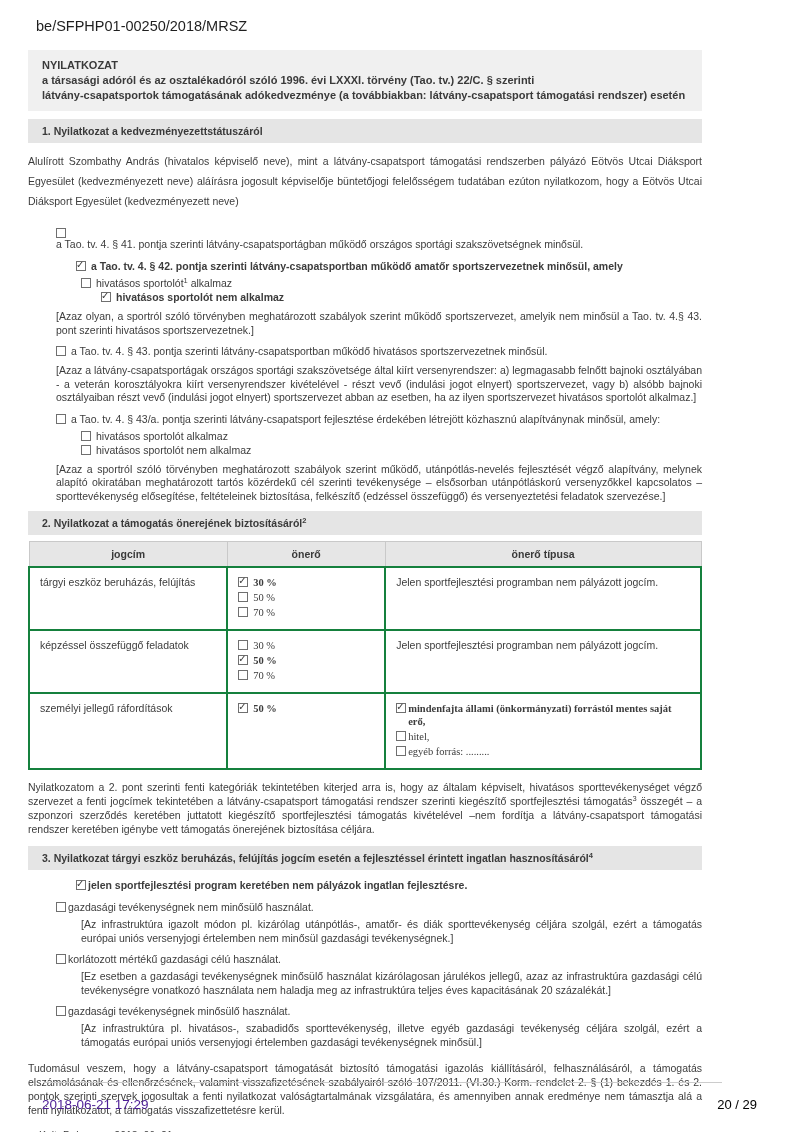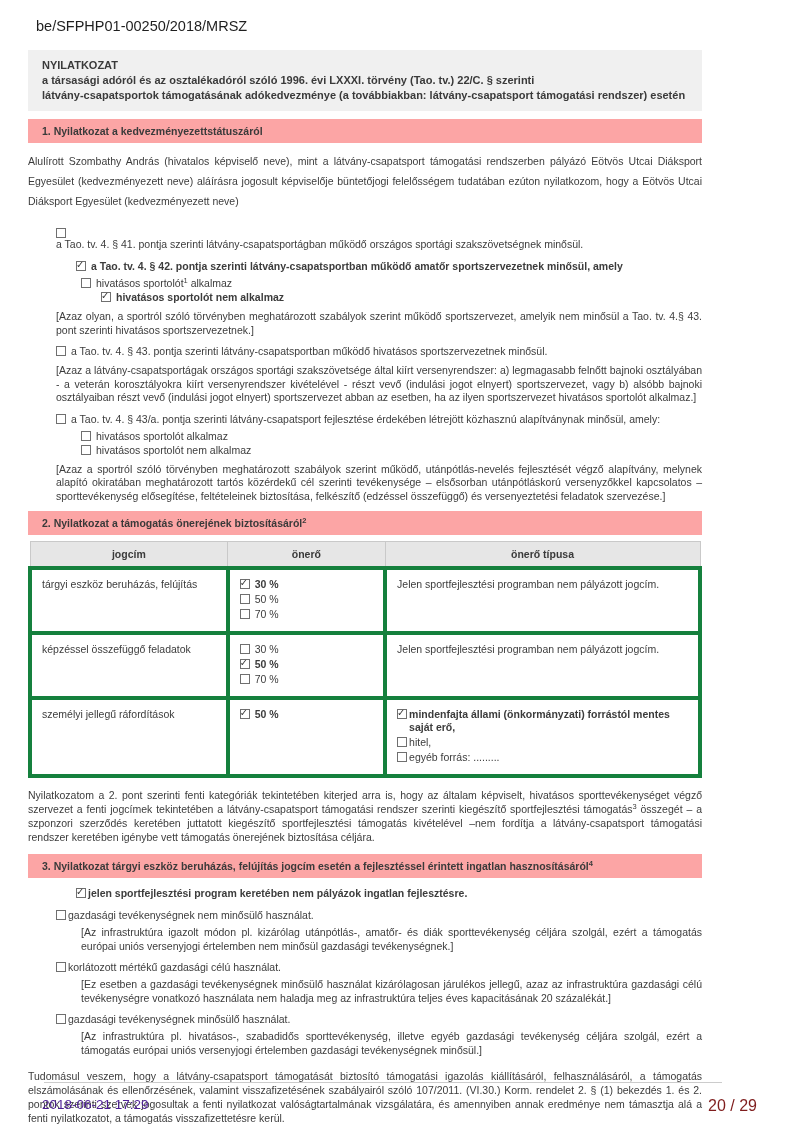--- a/index.html
+++ b/index.html
@@ -17,21 +17,21 @@
   }
   .content {
     position:absolute; left:28px; top:50px; width:674px;
   }
   .graybox {
     background:#f0f0f0;
     padding:8px 14px;
     font-size:11px; font-weight:bold; line-height:15px; color:#3a3a3a;
   }
   .section-head {
-    background:#fca5a5;
+    background:#e5e5e5;
     padding:6px 14px;
     font-size:10.5px; font-weight:bold; color:#3a3a3a;
   }
   .p-intro {
     margin-top:8px;
     font-size:10.5px; line-height:20px; text-align:justify;
   }
   .cbline {
     display:flex; align-items:flex-start;
     font-size:10.5px; line-height:13px;
@@ -60,38 +60,38 @@
     border-collapse:collapse; width:100%;
     margin-top:6px;
     font-size:10.5px;
   }
   table.ftable th {
     background:#e6e6e6; border:1px solid #c9c9c9;
     font-weight:bold; padding:6px 4px; text-align:center;
     font-size:10.5px; color:#3a3a3a;
   }
   table.ftable td {
-    border:4px solid #15803d; vertical-align:top;
+    border:2px solid #15803d; vertical-align:top;
     padding:8px 10px;
   }
-  td .opt { display:flex; align-items:flex-start; margin-bottom:2px; line-height:13px; }
+  td .opt { display:flex; align-items:flex-start; margin-bottom:2px; line-height:13px;font-family:Liberation Serif, serif; }
   td .opt.checked { font-weight:bold; }
   .p-just { font-size:10.5px; line-height:14px; text-align:justify; }
   .kelt { font-size:10.5px; margin-left:11px; }
   .footer-line {
     position:absolute; left:44px; right:78px; top:1082px;
     border-top:1px solid #cccccc;
   }
   .footer-ts {
     position:absolute; left:42px; top:1097px;
     font-size:13.5px; color:#4c1d95;
   }
   .footer-page {
     position:absolute; right:43px; top:1097px;
-    font-size:16px; color:#7f1d1d;
+    font-size:13px; color:#000000;
   }
   .mt4 { margin-top:4px; } .mt6 { margin-top:6px; } .mt8 { margin-top:8px; }
   .mt9 { margin-top:9px; } .mt10 { margin-top:10px; } .mt12 { margin-top:12px; }
   .mt16 { margin-top:16px;flex-direction:column; }
   .sub-gap { margin-top:1px; }
 </style>
 </head>
 <body>
 
 <div class="doc-number">be/SFPHP01-00250/2018/MRSZ</div>

